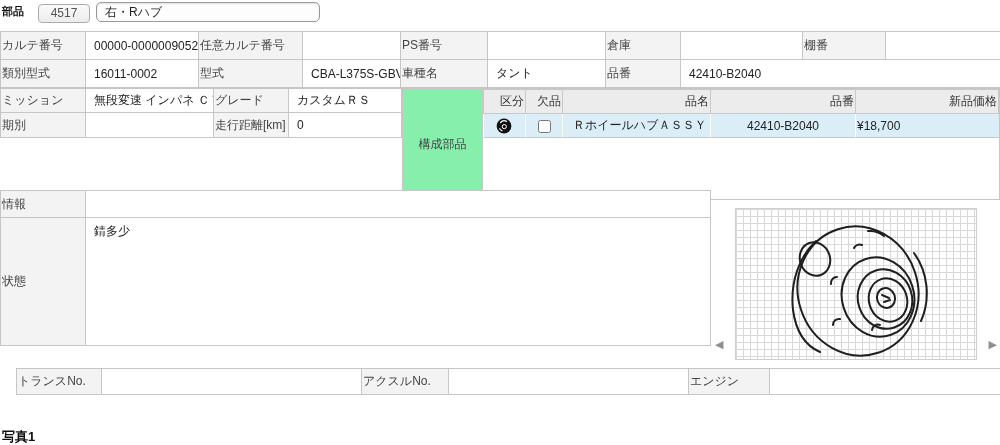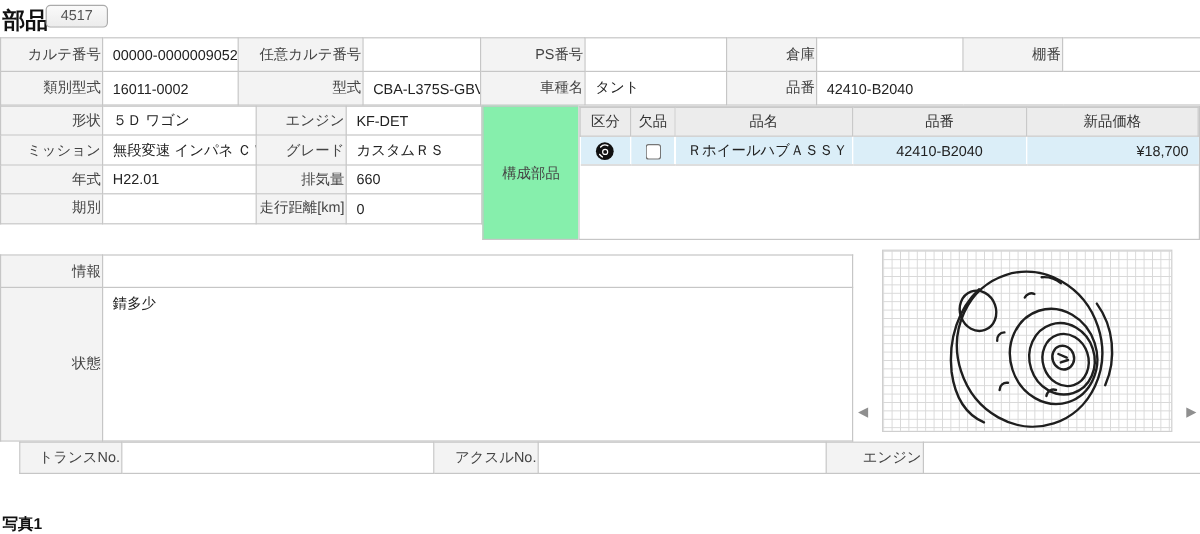--- a/index.html
+++ b/index.html
@@ -1,50 +1,50 @@
 <!DOCTYPE html>
 <html><head>
 <meta charset="utf-8">
 <style>
   html,body{margin:0;padding:0;background:#fff;}
   #app{position:relative;width:1000px;height:445px;background:#fff;
        font-family:"Liberation Sans","DejaVu Sans",sans-serif;font-size:12px;color:#222;}
   table{border-collapse:collapse;table-layout:fixed;}
   td{border:1px solid #c6c6c6;font-size:12px;height:25px;overflow:hidden;white-space:nowrap;}
-  .lab{background:#f3f3f3;text-align:right;color:#444;}
+  .lab{background:#f3f3f3;text-align:left;color:#444;}
   .val{background:#fff;padding:0 8px;}
   
   .topbar{position:absolute;left:0;top:0;height:28px;width:1000px;}
-  .sec-title{position:absolute;left:2px;top:4px;font-size:19px;font-weight:bold;color:#111;}
+  .sec-title{position:absolute;left:2px;top:4px;font-size:11px;font-weight:bold;color:#111;}
   .code-box{position:absolute;left:38px;top:4px;width:50px;height:17px;line-height:17px;
             text-align:center;color:#555;border:1px solid #ababab;border-radius:4px;
             background:linear-gradient(#fafafa,#ececec);}
   .name-input{position:absolute;left:96px;top:2px;width:206px;height:16px;
               border:1px solid #9a9a9a;border-radius:5px;background:#fdfdfd;
               box-shadow:inset 0 1px 2px rgba(0,0,0,.12);padding:1px 8px;font-size:12px;
               font-family:inherit;color:#222;}
   
   #t-main{position:absolute;left:0;top:31px;width:1000px;}
   #t-spec{position:absolute;left:0;top:88px;width:401px;}
   #t-spec td{height:21.4px;}
-  #t-info{position:absolute;left:0;top:212px;width:710px;}
+  #t-info{position:absolute;left:0;top:190px;width:710px;}
   #t-bottom{position:absolute;left:16px;top:368px;width:1000px;}
   #t-bottom td{height:23px;}
   
   .comp-panel{position:absolute;left:402px;top:88px;width:598px;height:112px;display:flex;}
   .comp-label{width:79px;border:1px solid #c6c6c6;border-right:0;background:#86efac;
               display:flex;align-items:center;justify-content:center;color:#444;}
   .comp-wrap{flex:1;border:1px solid #c6c6c6;background:#fff;}
   .comp-table{width:100%;}
   .comp-table td{border:0;height:21px;}
-  .comp-head td{background:#ececec;border:1px solid #c9c9c9;text-align:center;color:#333;}
+  .comp-head td{background:#ececec;border:1px solid #c9c9c9;text-align:right;color:#333;}
   .comp-row td{background:#dbeef8;border-left:1px solid #fff;border-bottom:1px solid #c9c9c9;}
   .comp-row td:first-child{border-left:0;}
   .cell-center{text-align:center;}
-  .cell-right{text-align:right;padding-right:8px;margin-top:38px;}
+  .cell-right{text-align:left;padding-right:8px;margin-top:38px;}
   .comp-row .name-cell{padding-left:10px;}
   .kubun-cell{text-align:center;}
   .comp-check{width:13px;height:13px;margin:0;vertical-align:middle;}
   
   .state-val{vertical-align:top;padding-top:5px;font-family:Liberation Mono, monospace;}
   
   .img-panel{position:absolute;left:712px;top:205px;width:288px;height:157px;background:#fff;}
   .grid-area{position:absolute;left:23px;top:3px;width:240px;height:150px;
              border:1px solid #cfcfcf;
              background-image:linear-gradient(to right,#d8d8d8 1px,transparent 1px),
@@ -59,20 +59,21 @@
   .photo-label{position:absolute;left:2px;top:428px;font-size:13px;font-weight:bold;color:#111;}
 </style>
 </head>
 <body>
 
 <div id="app">
 
   <div class="topbar">
     <div class="sec-title">部品</div>
     <div class="code-box">4517</div>
+    <input class="name-input" type="text" value="右・Rハブ" style="">
   </div>
 
   <table id="t-main">
     <colgroup>
       <col style="width:85px">
         <col style="width:113px">
         <col style="width:104px">
         <col style="width:98px">
       <col style="width:87px">
         <col style="width:118px">
@@ -108,37 +109,25 @@
     </table>
 
   <table id="t-spec">
     <colgroup>
       <col style="width:85px">
         <col style="width:128px">
         <col style="width:75px">
         <col style="width:113px">
     </colgroup>
     <tbody>
-        <tr>
-      <td class="lab">形状</td>
-      <td class="val">５Ｄ ワゴン</td>
-      <td class="lab">エンジン</td>
-      <td class="val">KF-DET</td>
-    </tr>
     <tr>
       <td class="lab">ミッション</td>
       <td class="val">無段変速 インパネ ＣＶＴ</td>
       <td class="lab">グレード</td>
       <td class="val">カスタムＲＳ</td>
-    </tr>
-    <tr>
-      <td class="lab">年式</td>
-      <td class="val">H22.01</td>
-      <td class="lab">排気量</td>
-      <td class="val">660</td>
     </tr>
     <tr>
       <td class="lab">期別</td>
       <td class="val"></td>
       <td class="lab">走行距離[km]</td>
       <td class="val">0</td>
     </tr>
   </tbody>
     </table>
 

